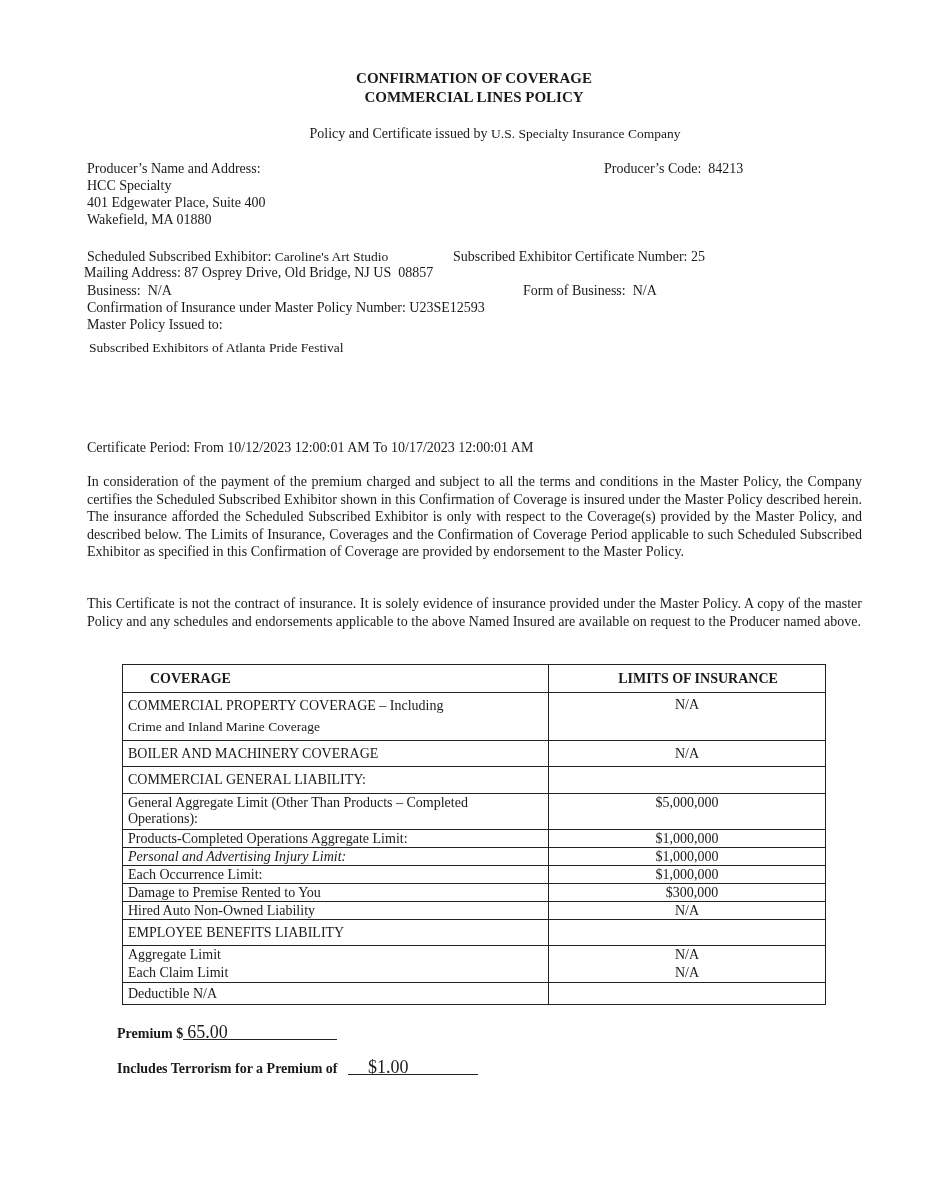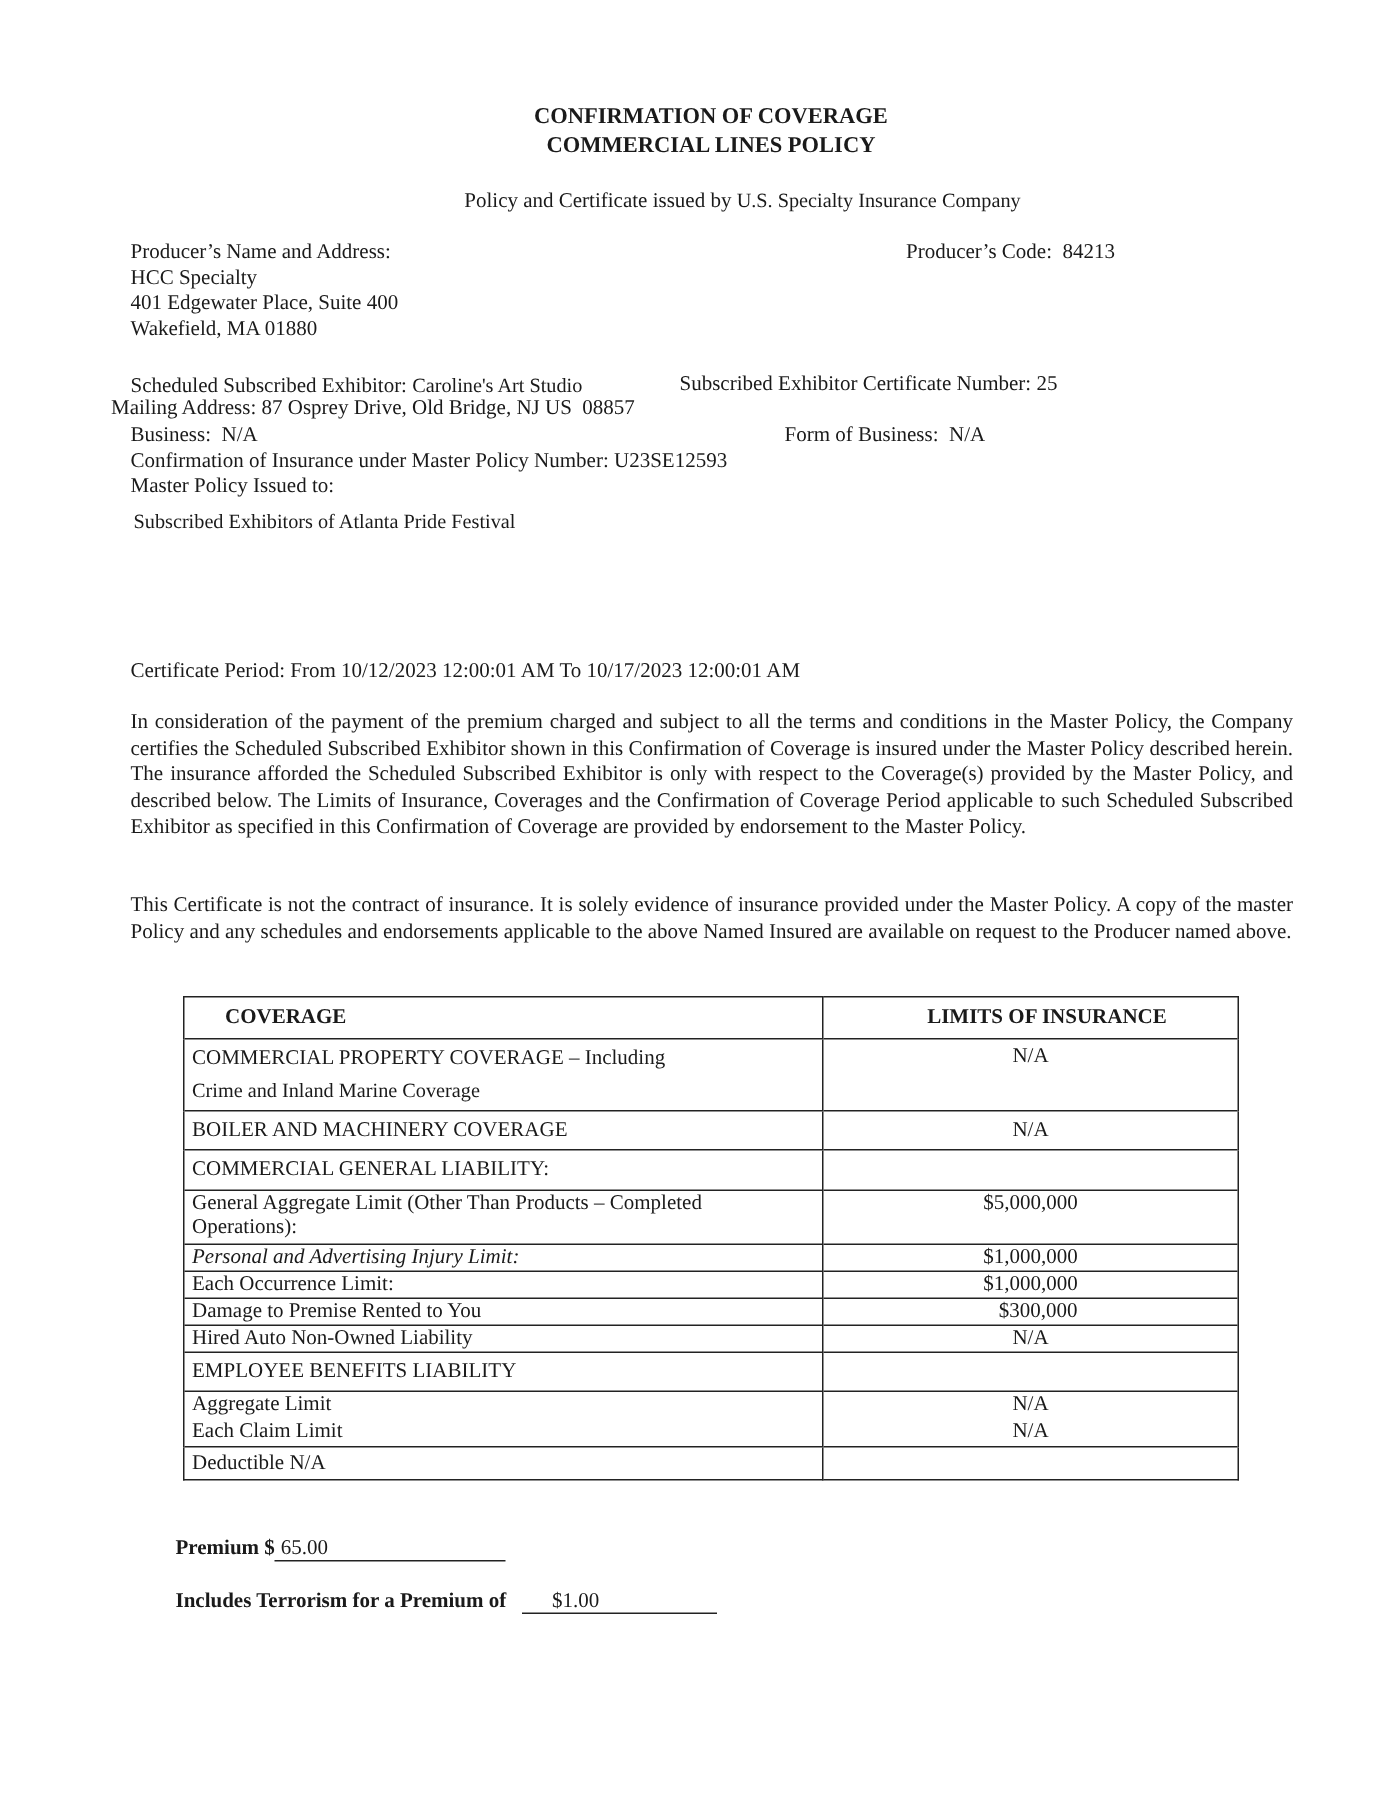--- a/index.html
+++ b/index.html
@@ -12,21 +12,21 @@
   .para { position: absolute; left: 87px; width: 775px; font-size: 14px; line-height: 17.6px; text-align: justify; }
   table.cov { position: absolute; left: 122px; top: 664px; width: 704px; border-collapse: collapse; font-size: 14px; }
   table.cov td, table.cov th { border-left: 1px solid #222; border-right: 1px solid #222; padding: 0 5px; vertical-align: top; }
   table.cov tr.sep td, table.cov tr.sep th { border-top: 1.5px solid #222; }
   table.cov tr.last td { border-bottom: 1.5px solid #222; }
   table.cov th { font-weight: bold; text-align: left; height: 27px; vertical-align: middle; border-top: 1.5px solid #222; padding-left: 27px; }
   table.cov th.lim { text-align: center; }
   td.lim { text-align: center; width: 256px; }
   td.sub { padding-left: 15px; }
   .prem { font-weight: bold; font-size: 14px; }
-  .uline { display: inline-block; border-bottom: 1px solid #222; font-weight: normal; font-size: 14px; line-height: 14px; }
+  .uline { display: inline-block; border-bottom: 1px solid #222; font-weight: normal; font-size: 18px; line-height: 14px; }
 </style>
 </head>
 <body>
 
 <div>
 
   <div class="abs title" style="top:70px;">CONFIRMATION OF COVERAGE</div>
   <div class="abs title" style="top:89px;">COMMERCIAL LINES POLICY</div>
 
   <div class="abs issuer" style="top:126px;">
@@ -44,21 +44,21 @@
   </div>
 
   <div class="abs line" style="left:87px; top:248px;">
     <span>Scheduled Subscribed Exhibitor:</span>
     <span style="font-size:13.5px;">Caroline's Art Studio</span>
   </div>
   <div class="abs line" style="left:453px; top:248px;">
     <span>Subscribed Exhibitor Certificate Number:</span>
     <span>25</span>
   </div>
-  <div class="abs line" style="left:74px; top:264px;">
+  <div class="abs line" style="left:84px; top:264px;">
     <span>Mailing Address:</span>
     <span style="white-space:pre;">87 Osprey Drive, Old Bridge, NJ US  08857</span>
   </div>
   <div class="abs line" style="left:87px; top:282px;">
     <span>Business:</span>&nbsp;
     <span>N/A</span>
   </div>
   <div class="abs line" style="left:523px; top:282px;">
     <span>Form of Business:</span>&nbsp;
     <span>N/A</span>
@@ -94,20 +94,24 @@
     </tr>
     <tr class="sep">
       <td style="height:26px; vertical-align:middle;">COMMERCIAL GENERAL LIABILITY:</td>
       <td class="lim"></td>
     </tr>
     <tr class="sep">
       <td class="sub" style="height:34px; line-height:16px; padding-top:1px; white-space:normal; padding-right:40px;">General Aggregate Limit (Other Than Products – Completed Operations):</td>
       <td class="lim" style="padding-top:1px;">$5,000,000</td>
     </tr>
     <tr class="sep">
+      <td class="sub" style="height:17px; line-height:17px;">Products-Completed Operations Aggregate Limit:</td>
+      <td class="lim" style="line-height:17px;">$1,000,000</td>
+    </tr>
+    <tr class="sep">
       <td class="sub" style="height:17px; line-height:17px;font-style:italic;">Personal and Advertising Injury Limit:</td>
       <td class="lim" style="line-height:17px;">$1,000,000</td>
     </tr>
     <tr class="sep">
       <td class="sub" style="height:17px; line-height:17px;">Each Occurrence Limit:</td>
       <td class="lim" style="line-height:17px;">$1,000,000</td>
     </tr>
     <tr class="sep">
       <td class="sub" style="height:17px; line-height:17px;">Damage to Premise Rented to You</td>
       <td class="lim" style="line-height:17px; padding-left:15px;">$300,000</td>

